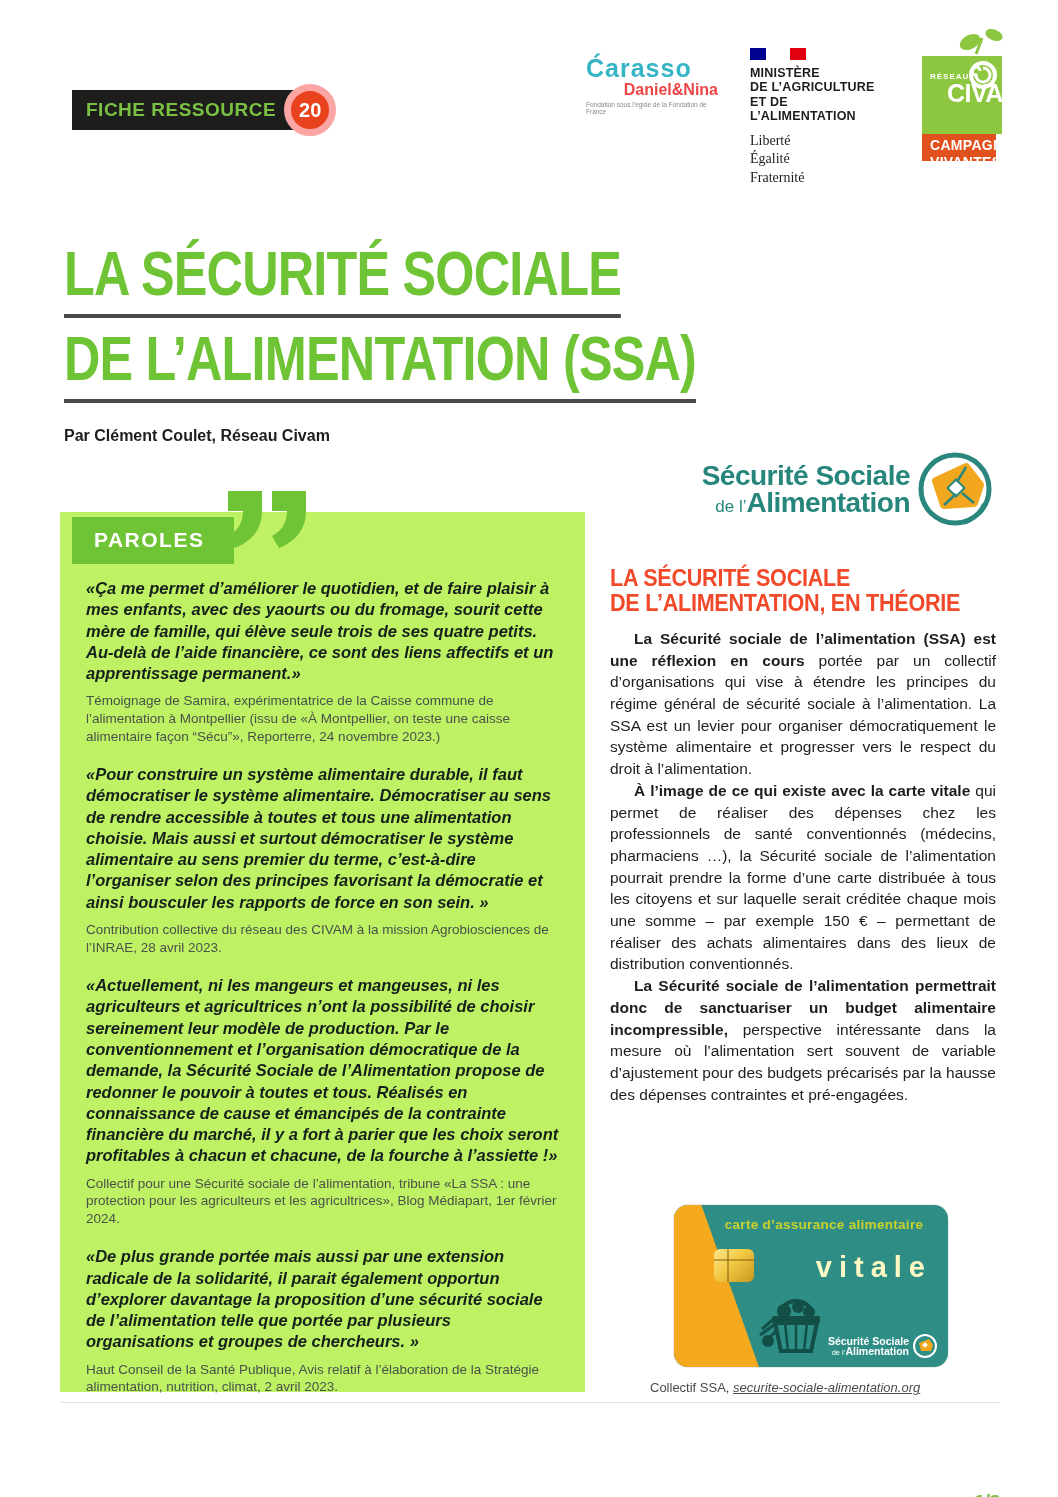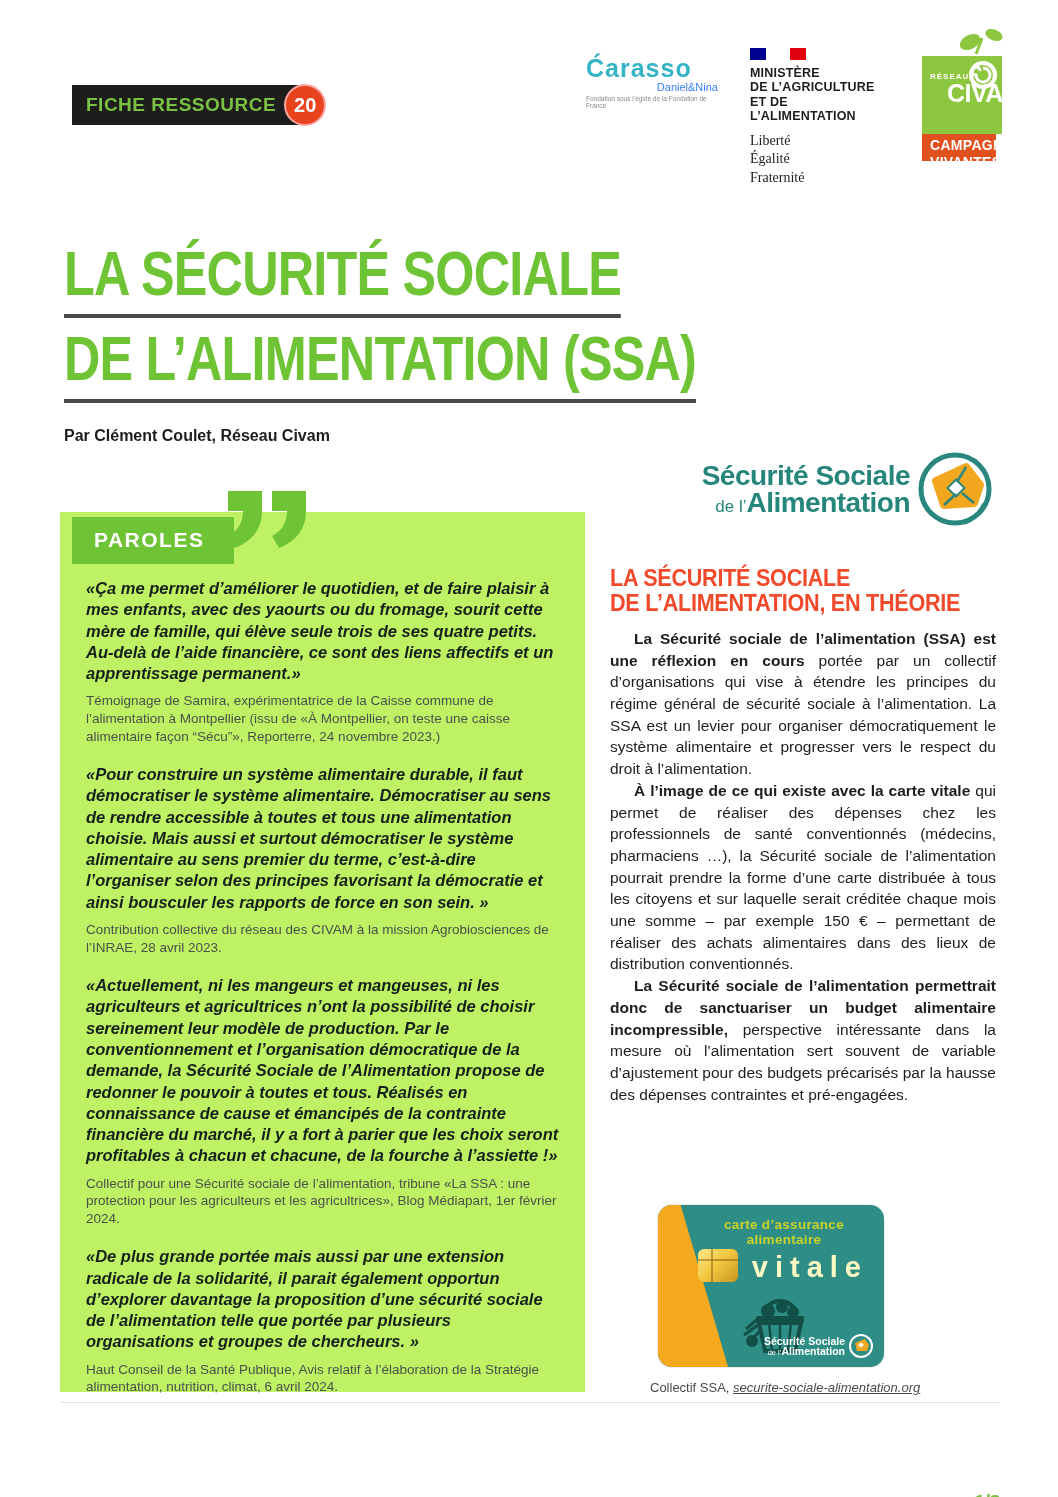--- a/index.html
+++ b/index.html
@@ -5,27 +5,27 @@
   html,body{margin:0;padding:0;background:#9e9e9e;}
   .page{position:relative;width:1058px;height:1497px;background:#ffffff;margin:0 auto;
         font-family:"Liberation Sans", sans-serif;color:#1d1d1b;overflow:hidden;}
 
   
   .badge{position:absolute;left:72px;top:84px;display:flex;align-items:center;}
   .badge-bar{background:#1d1d1b;color:#7ac143;font-weight:bold;font-size:19px;
              letter-spacing:.5px;padding:9px 34px 9px 14px;}
   .badge-num{width:38px;height:38px;border-radius:50%;background:#e8431d;color:#fff;
              font-weight:bold;font-size:20px;display:flex;align-items:center;justify-content:center;
-             margin-left:-26px;border:2px solid #fca5a5;}
+             margin-left:-26px;border:7px solid #fca5a5;}
 
   
   .logos{position:absolute;top:30px;right:56px;display:flex;align-items:flex-start;gap:32px;}
   .logo-carasso{width:132px;margin-top:24px;text-align:right;}
   .carasso-name{color:#35b4c5;font-weight:bold;font-size:25px;letter-spacing:1px;text-align:left;}
-  .carasso-sub{color:#3b82f6;font-weight:normal;font-size:11px;margin-top:-2px;}
+  .carasso-sub{color:#ef4444;font-weight:bold;font-size:16px;margin-top:-2px;}
   .carasso-tag{color:#8a8a8a;font-size:6.5px;margin-top:2px;text-align:left;}
   .logo-ministere{width:140px;margin-top:18px;}
   .flag{display:flex;gap:4px;margin-bottom:6px;}
   .flag i{display:block;width:16px;height:12px;}
   .flag .b{background:#000091}.flag .r{background:#e1000f}
   .min-line{font-weight:bold;font-size:12.5px;line-height:1.15;letter-spacing:.2px;}
   .motto{margin-top:8px;font-family:"Liberation Serif",serif;font-size:14px;line-height:1.35;}
   .logo-civam{position:relative;width:80px;height:112px;}
   .civam-leaves{position:absolute;top:-4px;right:-4px;}
   .civam-box{position:absolute;top:26px;left:0;width:80px;height:62px;background:#8dc63f;color:#fff;
@@ -59,21 +59,21 @@
   .ssa-l1{font-weight:bold;font-size:28px;letter-spacing:-.5px;}
   .ssa-l2 .small{font-size:17px;font-weight:normal;}
   .ssa-l2 .big{font-weight:bold;font-size:28px;letter-spacing:-.5px;}
   .theory-heading{margin-top:34px;color:#f1492a;font-weight:bold;font-size:24px;line-height:1.04;
                   letter-spacing:-.3px;transform:scaleX(.9);transform-origin:left top;white-space:nowrap;}
   .paras{margin-top:12px;}
   .paras p{margin:0;font-size:15.5px;line-height:21.7px;text-align:justify;text-indent:24px;color:#1d1d1b;}
   .paras .lead{font-weight:bold;}
 
   
-  .card{position:absolute;left:48px;top:757px;width:226px;height:162px;background:#2e8e85;
+  .card{position:absolute;left:64px;top:757px;width:274px;height:162px;background:#2e8e85;
         border-radius:14px;overflow:hidden;box-shadow:0 0 0 1px rgba(0,0,0,.08);}
   .card-tri{position:absolute;inset:0;background:#f5a91f;clip-path:polygon(0 0,10% 0,31% 100%,0 100%);}
   .card-top{position:absolute;top:12px;left:34px;right:8px;text-align:center;color:#c9d22b;
             font-weight:bold;font-size:13.5px;letter-spacing:.3px;}
   .card-chip{position:absolute;left:40px;top:44px;width:40px;height:33px;border-radius:6px;
              background:linear-gradient(135deg,#fce98a 0%,#f3c944 45%,#c8961d 100%);}
   .card-chip:before{content:"";position:absolute;left:0;right:0;top:10px;height:2px;background:rgba(120,80,0,.45);}
   .card-chip:after{content:"";position:absolute;top:0;bottom:0;left:13px;width:2px;background:rgba(120,80,0,.45);}
   .card-vitale{position:absolute;top:46px;right:16px;color:#fef9c3;font-weight:bold;font-size:29px;letter-spacing:7px;}
   .card-basket{position:absolute;left:84px;top:84px;}
@@ -157,21 +157,21 @@
       <path d="M44 0 H78 V20 Q78 46 51 57 L44 45 Q59 37 59 20 H44 Z" fill="#6fc436"></path>
     </svg>
     <div class="quotes">
       <p class="quote">«Ça me permet d’améliorer le quotidien, et de faire plaisir à mes enfants, avec des yaourts ou du fromage, sourit cette mère de famille, qui élève seule trois de ses quatre petits. Au-delà de l’aide financière, ce sont des liens affectifs et un apprentissage permanent.»</p>
       <p class="qsource">Témoignage de Samira, expérimentatrice de la Caisse commune de l’alimentation à Montpellier (issu de «À Montpellier, on teste une caisse alimentaire façon “Sécu”», Reporterre, 24 novembre 2023.)</p>
       <p class="quote">«Pour construire un système alimentaire durable, il faut démocratiser le système alimentaire. Démocratiser au sens de rendre accessible à toutes et tous une alimentation choisie. Mais aussi et surtout démocratiser le système alimentaire au sens premier du terme, c’est-à-dire l’organiser selon des principes favorisant la démocratie et ainsi bousculer les rapports de force en son sein. »</p>
       <p class="qsource">Contribution collective du réseau des CIVAM à la mission Agrobiosciences de l’INRAE, 28 avril 2023.</p>
       <p class="quote">«Actuellement, ni les mangeurs et mangeuses, ni les agriculteurs et agricultrices n’ont la possibilité de choisir sereinement leur modèle de production. Par le conventionnement et l’organisation démocratique de la demande, la Sécurité Sociale de l’Alimentation propose de redonner le pouvoir à toutes et tous. Réalisés en connaissance de cause et émancipés de la contrainte financière du marché, il y a fort à parier que les choix seront profitables à chacun et chacune, de la fourche à l’assiette !»</p>
       <p class="qsource">Collectif pour une Sécurité sociale de l’alimentation, tribune «La SSA : une protection pour les agriculteurs et les agricultrices», Blog Médiapart, 1er février 2024.</p>
       <p class="quote">«De plus grande portée mais aussi par une extension radicale de la solidarité, il parait également opportun d’explorer davantage la proposition d’une sécurité sociale de l’alimentation telle que portée par plusieurs organisations et groupes de chercheurs. »</p>
-      <p class="qsource">Haut Conseil de la Santé Publique, Avis relatif à l’élaboration de la Stratégie alimentation, nutrition, climat, 6 avril 2024.</p>
+      <p class="qsource">Haut Conseil de la Santé Publique, Avis relatif à l’élaboration de la Stratégie alimentation, nutrition, climat, 2 avril 2023.</p>
     </div>
   </div>
 
   <div class="right-col">
 
     <div class="ssa-logo">
       <div class="ssa-text">
         <div class="ssa-l1">Sécurité Sociale</div>
         <div class="ssa-l2"><span class="small">de l’</span><span class="big">Alimentation</span></div>
       </div>

